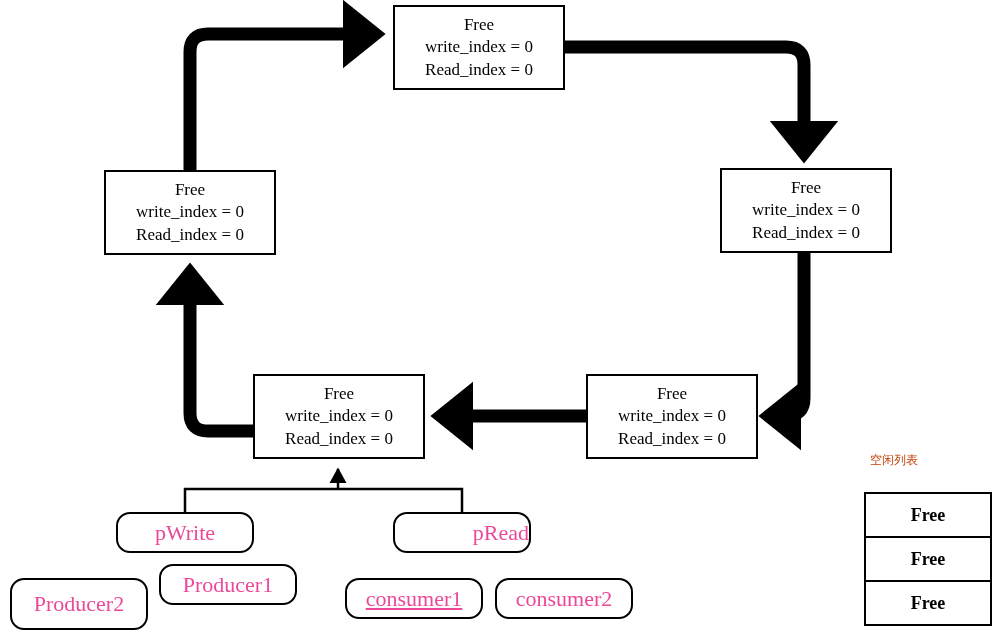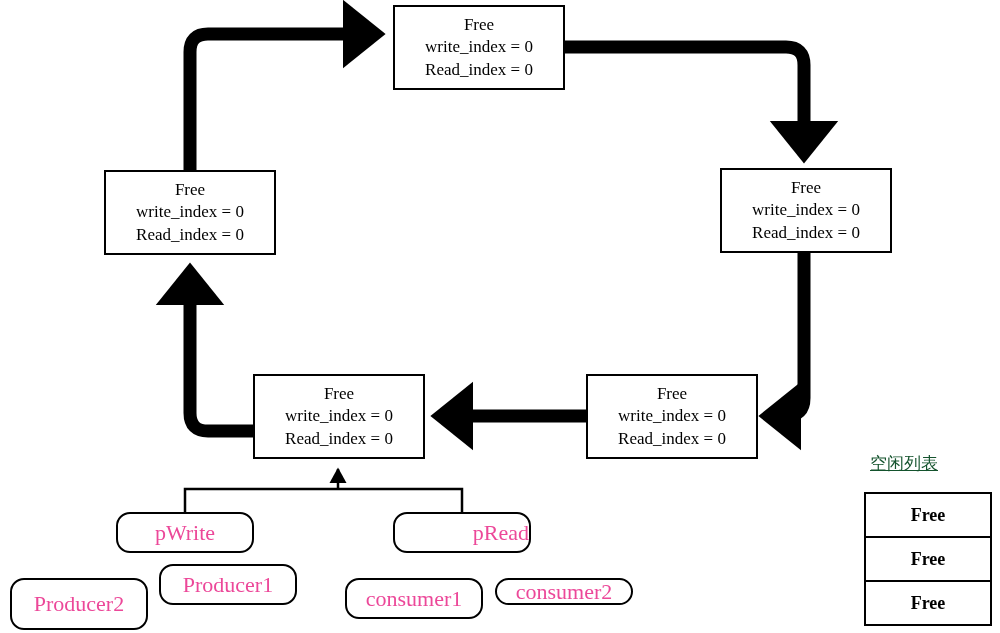--- a/index.html
+++ b/index.html
@@ -53,25 +53,24 @@
     justify-content: center;
     font-family: "Liberation Serif", "DejaVu Serif", serif;
     font-size: 22px;
     color: #ec4899;
     white-space: nowrap;
     z-index: 5;
   }
   .legend-title {
     position: absolute;
     font-family: "Liberation Serif", "DejaVu Serif", serif;
-    font-size: 17px;
-    color: #14532d;
+    font-size: 12px;
+    color: #c2410c;
     white-space: nowrap;
     z-index: 5;
-    text-decoration: underline;
   }
   .free-list {
     position: absolute;
     z-index: 5;
   }
   .free-cell {
     box-sizing: border-box;
     border: 2px solid #000000;
     background: #ffffff;
     display: flex;
@@ -151,25 +150,25 @@
   </div>
 
   <div class="pill" style="left:10px; top:578px; width:138px; height:52px;">
     <span>Producer2</span>
   </div>
 
   <div class="pill" style="left:159px; top:564px; width:138px; height:41px;">
     <span>Producer1</span>
   </div>
 
-  <div class="pill" style="left:345px; top:578px; width:138px; height:41px;">
+  <div class="pill" style="left:345px; top:578px; width:138px; height:41px;text-decoration:underline;">
     <span>consumer1</span>
   </div>
 
-  <div class="pill" style="left:495px; top:578px; width:138px; height:27px;">
+  <div class="pill" style="left:495px; top:578px; width:138px; height:41px;">
     <span>consumer2</span>
   </div>
 
   <div class="legend-title" style="left:870px; top:452px;">空闲列表</div>
 
   <div class="free-list" style="left:864px; top:492px; width:128px;">
     <div class="free-cell" style="width:128px; height:46px;">
       <span>Free</span>
     </div>
     <div class="free-cell" style="width:128px; height:46px; margin-top:-2px;">

